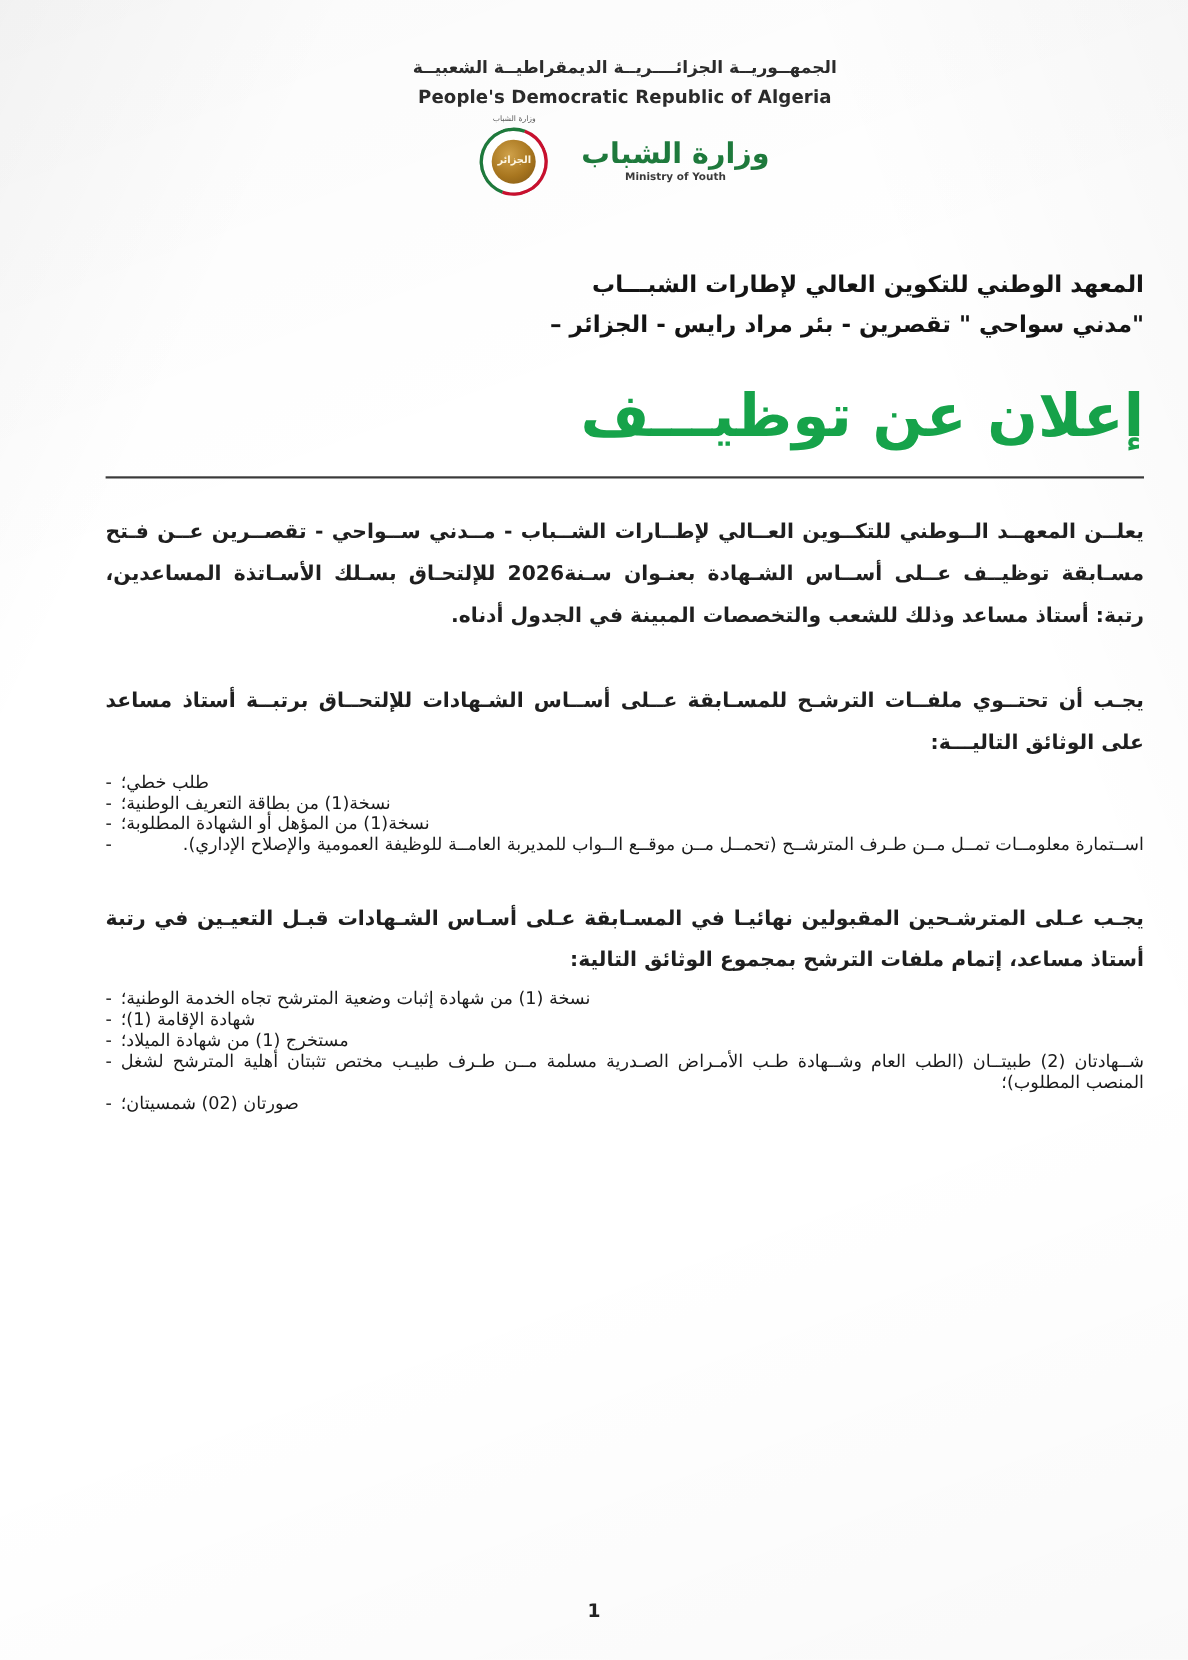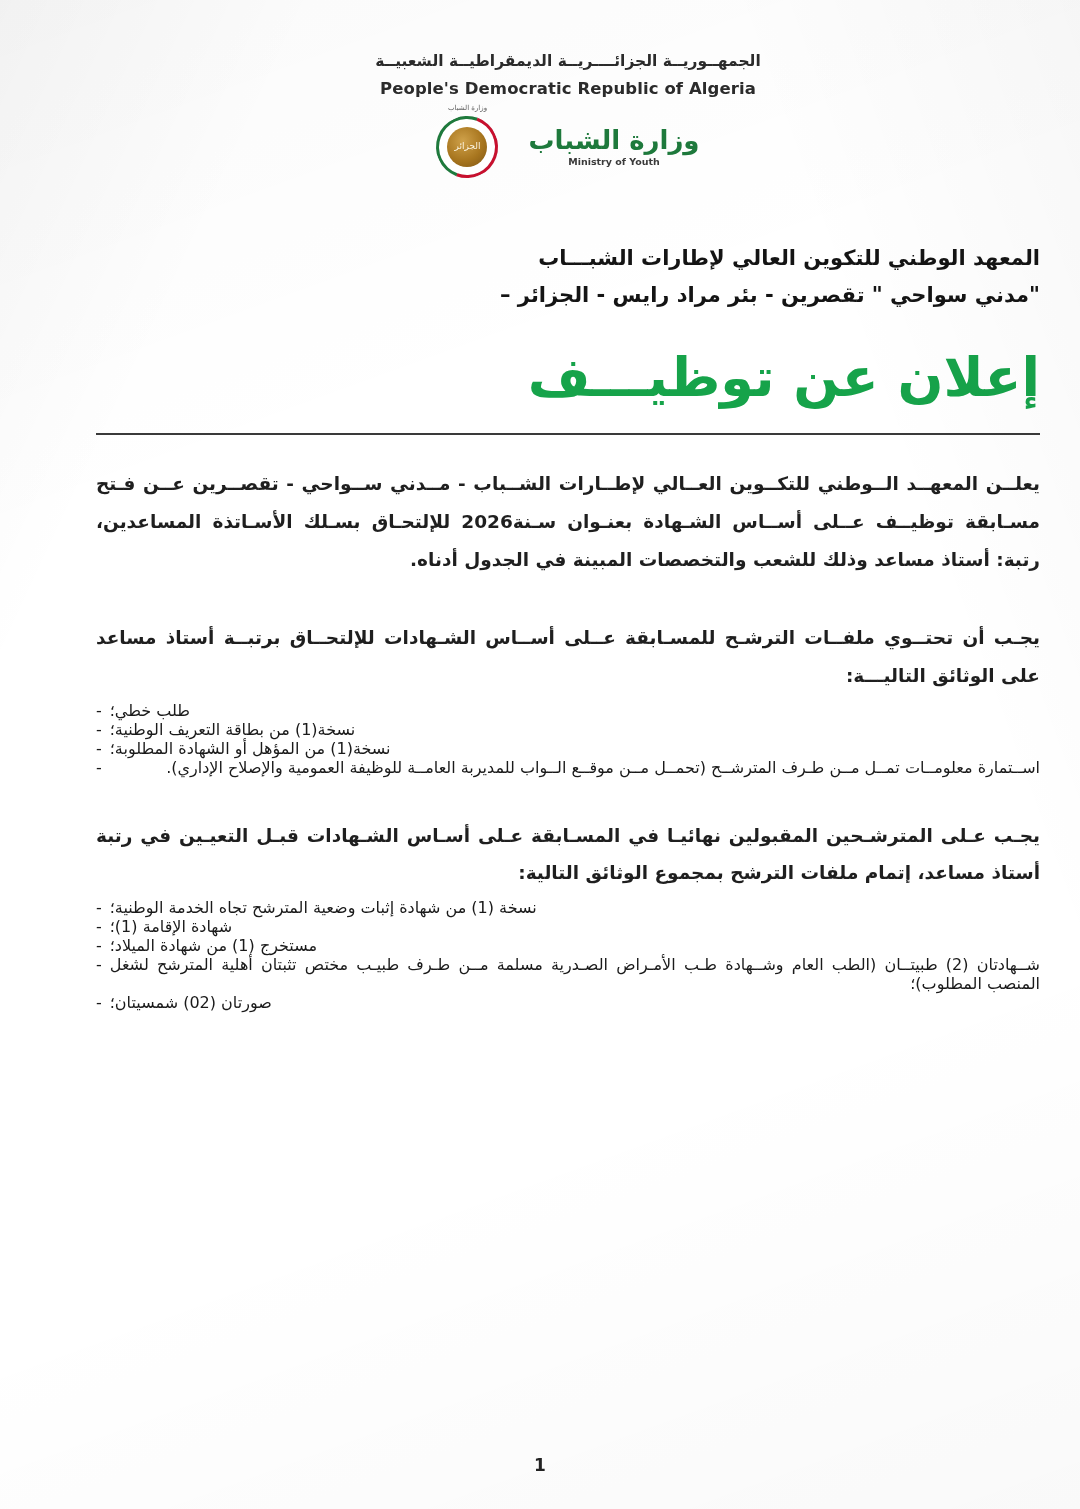--- a/index.html
+++ b/index.html
@@ -115,21 +115,21 @@
   .logo-emblem .inner {
     position: absolute;
     inset: 11px;
     border-radius: 50%;
     background: radial-gradient(circle at 40% 35%, #cfa14a 0%, #a8761f 55%, #7e5513 100%);
     display: flex;
     align-items: center;
     justify-content: center;
     color: #fdf6e3;
     font-size: 9px;
-    font-weight: 400;
+    font-weight: 700;
     text-align: center;
     line-height: 1.05;
     direction: rtl;
   }
   .logo-emblem .caption {
     position: absolute;
     top: -12px;
     left: 50%;
     transform: translateX(-50%);
     font-size: 7px;

